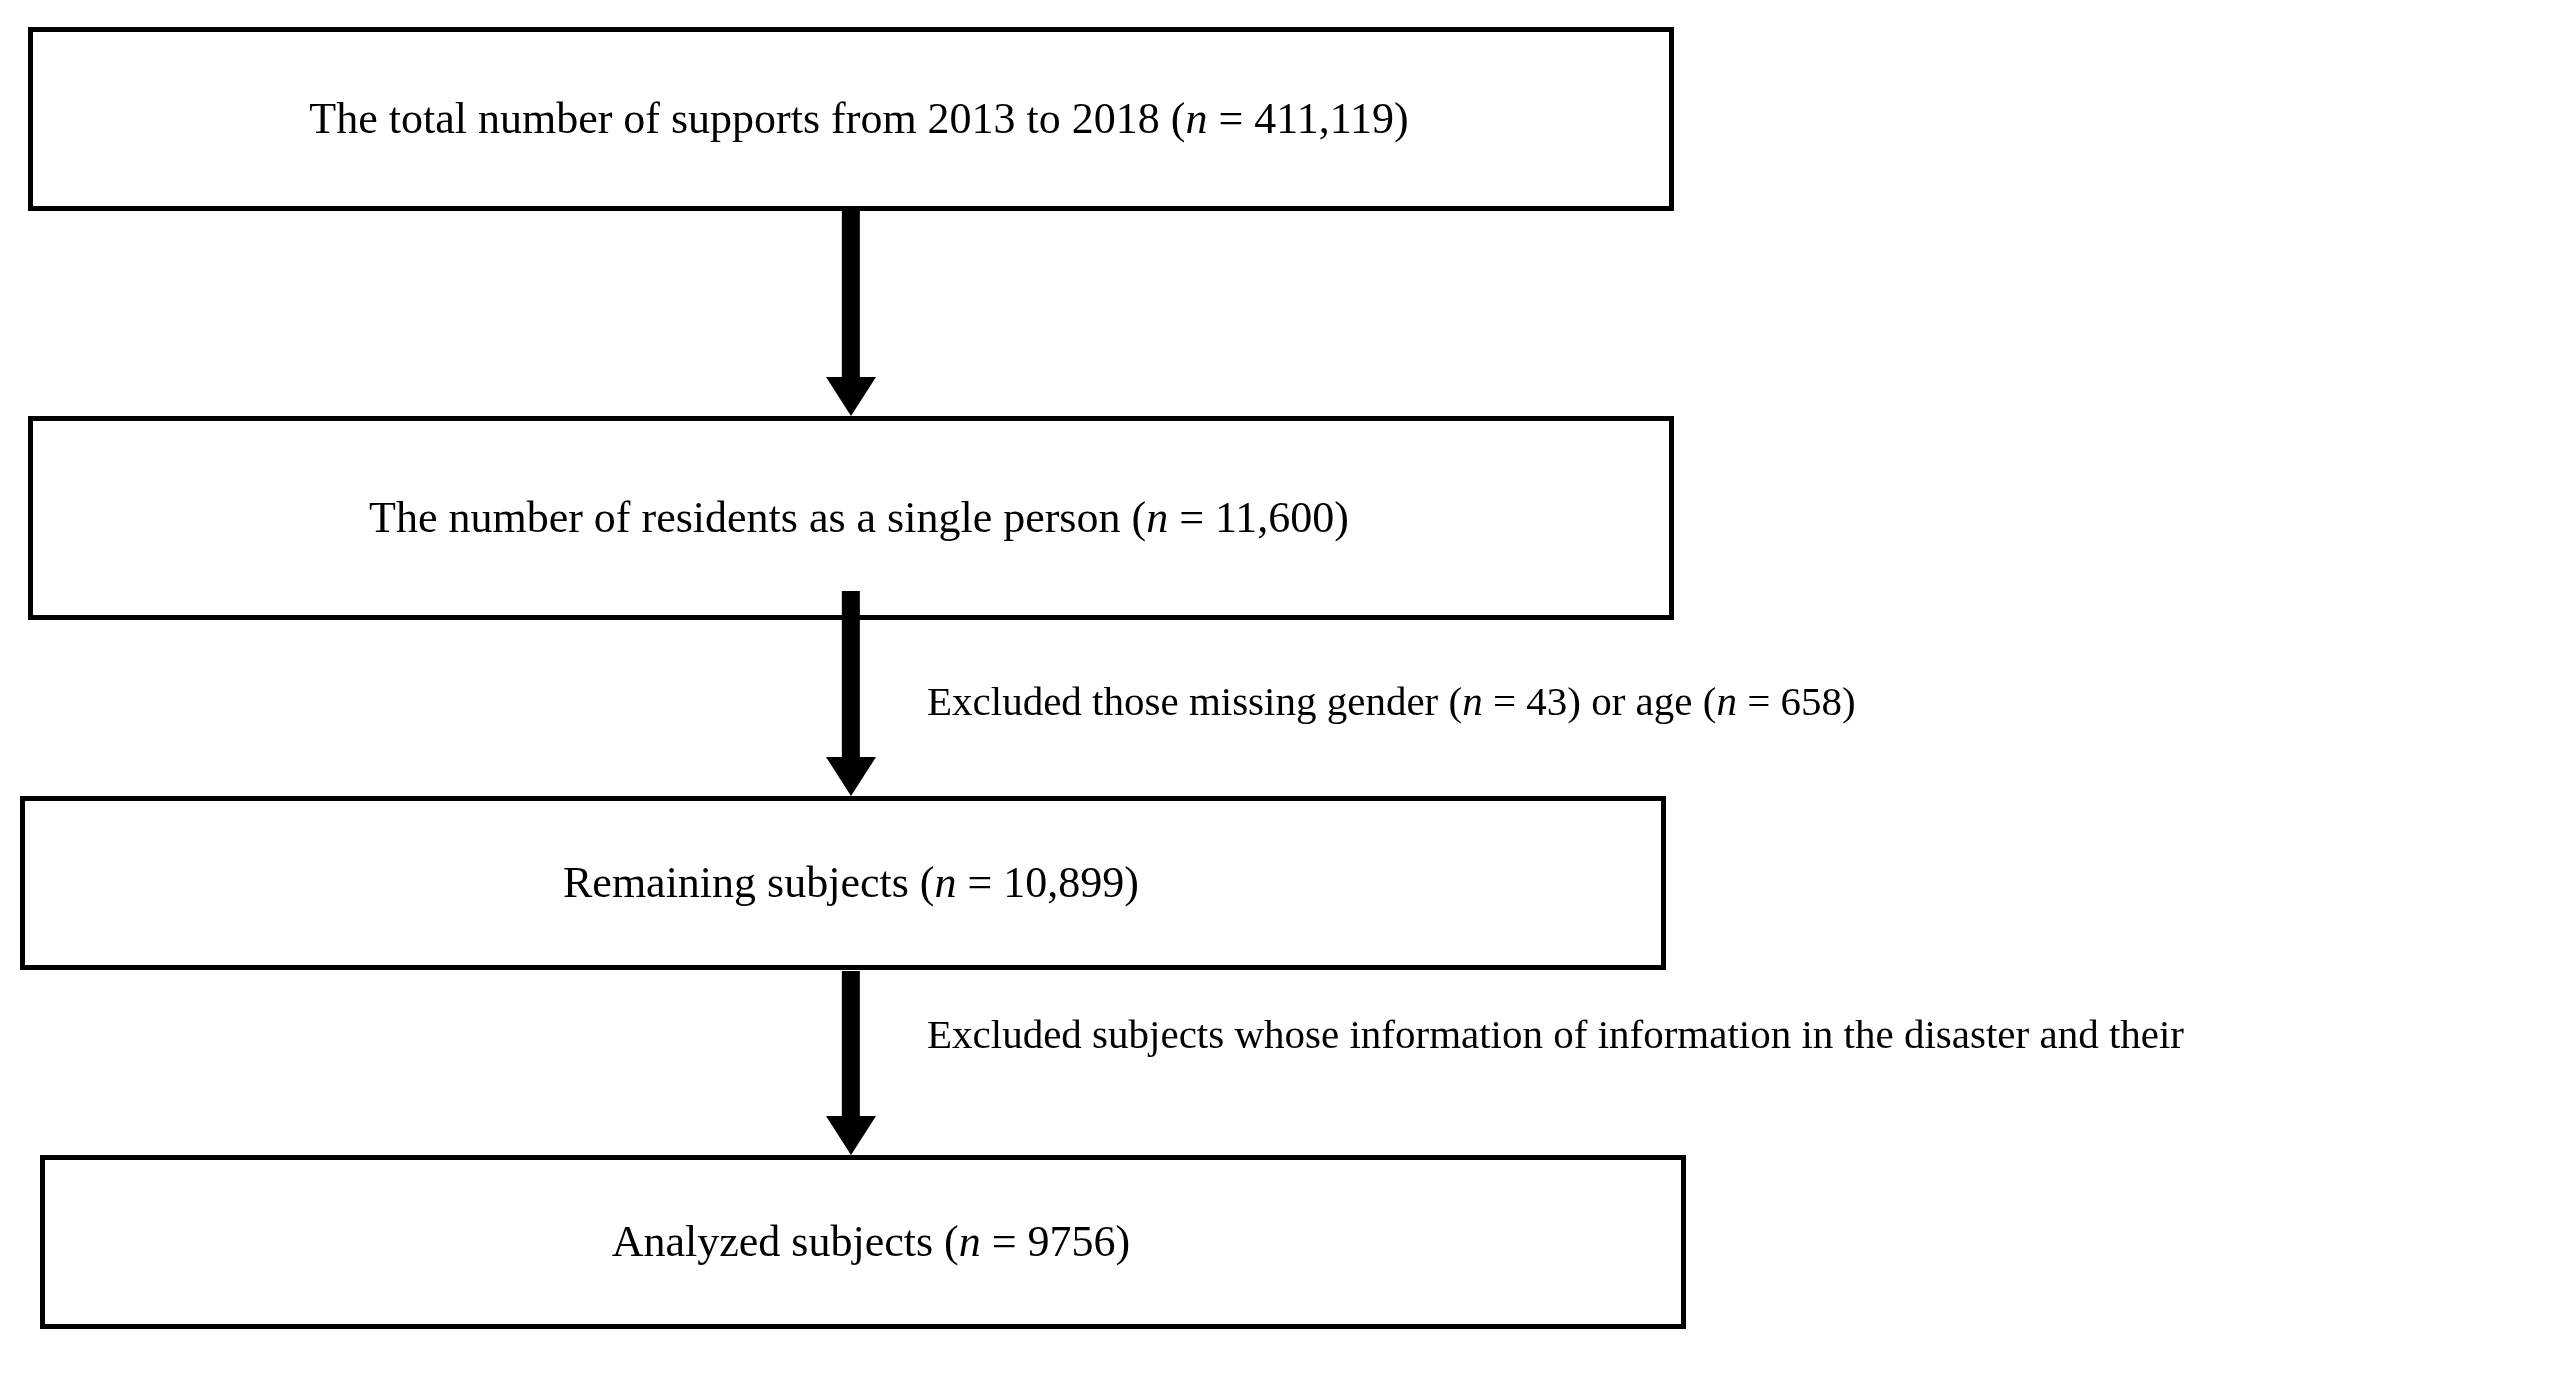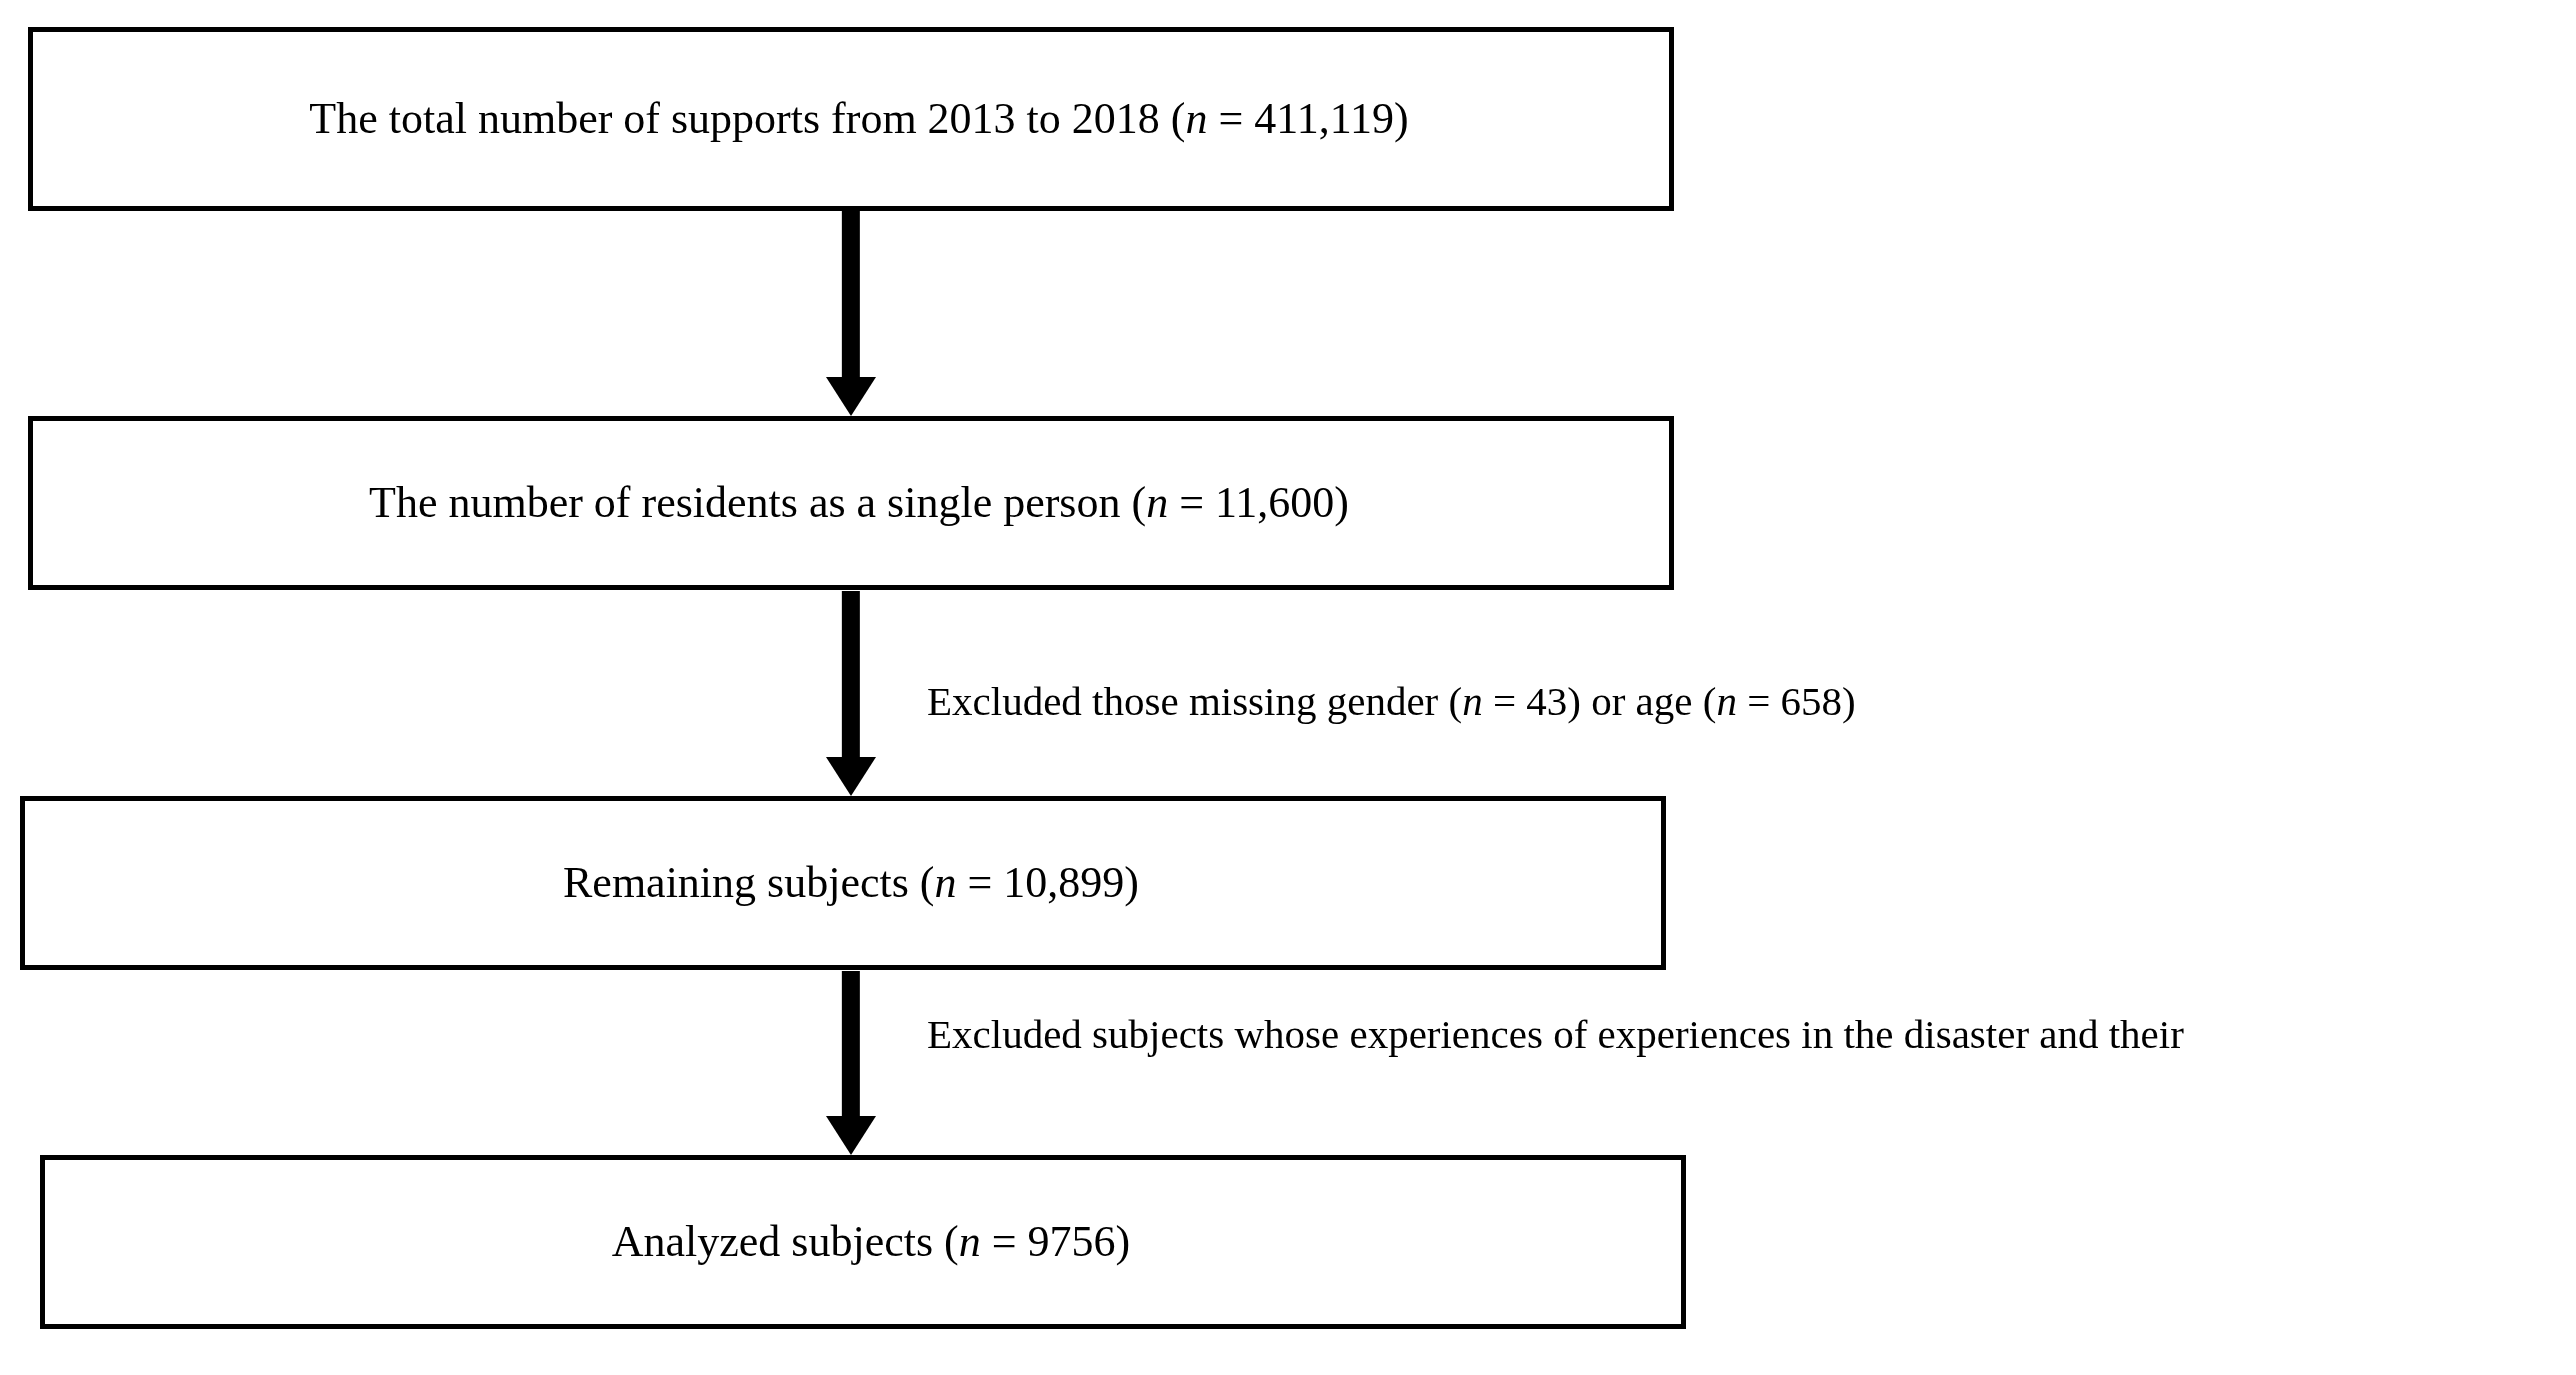--- a/index.html
+++ b/index.html
@@ -75,21 +75,21 @@
 
   <div class="flow-box" style="left:28px; top:27px; width:1646px; height:184px;">
     <span class="box-label">The total number of supports from 2013 to 2018 (<span class="ital">n</span> = 411,119)</span>
   </div>
 
   <div class="arrow" style="left:809px; top:211px; width:84px; height:205px;">
     <div class="shaft" style="height:166px;"></div>
     <div class="head"></div>
   </div>
 
-  <div class="flow-box" style="left:28px; top:416px; width:1646px; height:174px;">
+  <div class="flow-box" style="left:28px; top:416px; width:1646px; height:204px;">
     <span class="box-label">The number of residents as a single person (<span class="ital">n</span> = 11,600)</span>
   </div>
 
   <div class="arrow" style="left:809px; top:591px; width:84px; height:205px;">
     <div class="shaft" style="height:166px;"></div>
     <div class="head"></div>
   </div>
 
   <div class="side-note" style="left:927px; top:674px; width:1618px;">
     <span>Excluded those missing gender (<span class="ital">n</span> = 43) or age (<span class="ital">n</span> = 658)</span>
@@ -98,21 +98,21 @@
   <div class="flow-box" style="left:20px; top:796px; width:1646px; height:174px;">
     <span class="box-label">Remaining subjects (<span class="ital">n</span> = 10,899)</span>
   </div>
 
   <div class="arrow" style="left:809px; top:971px; width:84px; height:184px;">
     <div class="shaft" style="height:145px;"></div>
     <div class="head"></div>
   </div>
 
   <div class="side-note" style="left:927px; top:1007px; width:1632px;">
-    <div>Excluded subjects whose experiences of experiences in the disaster and their</div>
+    <div>Excluded subjects whose information of information in the disaster and their</div>
   </div>
 
   <div class="flow-box" style="left:40px; top:1155px; width:1646px; height:174px;">
     <span class="box-label">Analyzed subjects (<span class="ital">n</span> = 9756)</span>
   </div>
 
 </div>
 
 
 </body></html>

